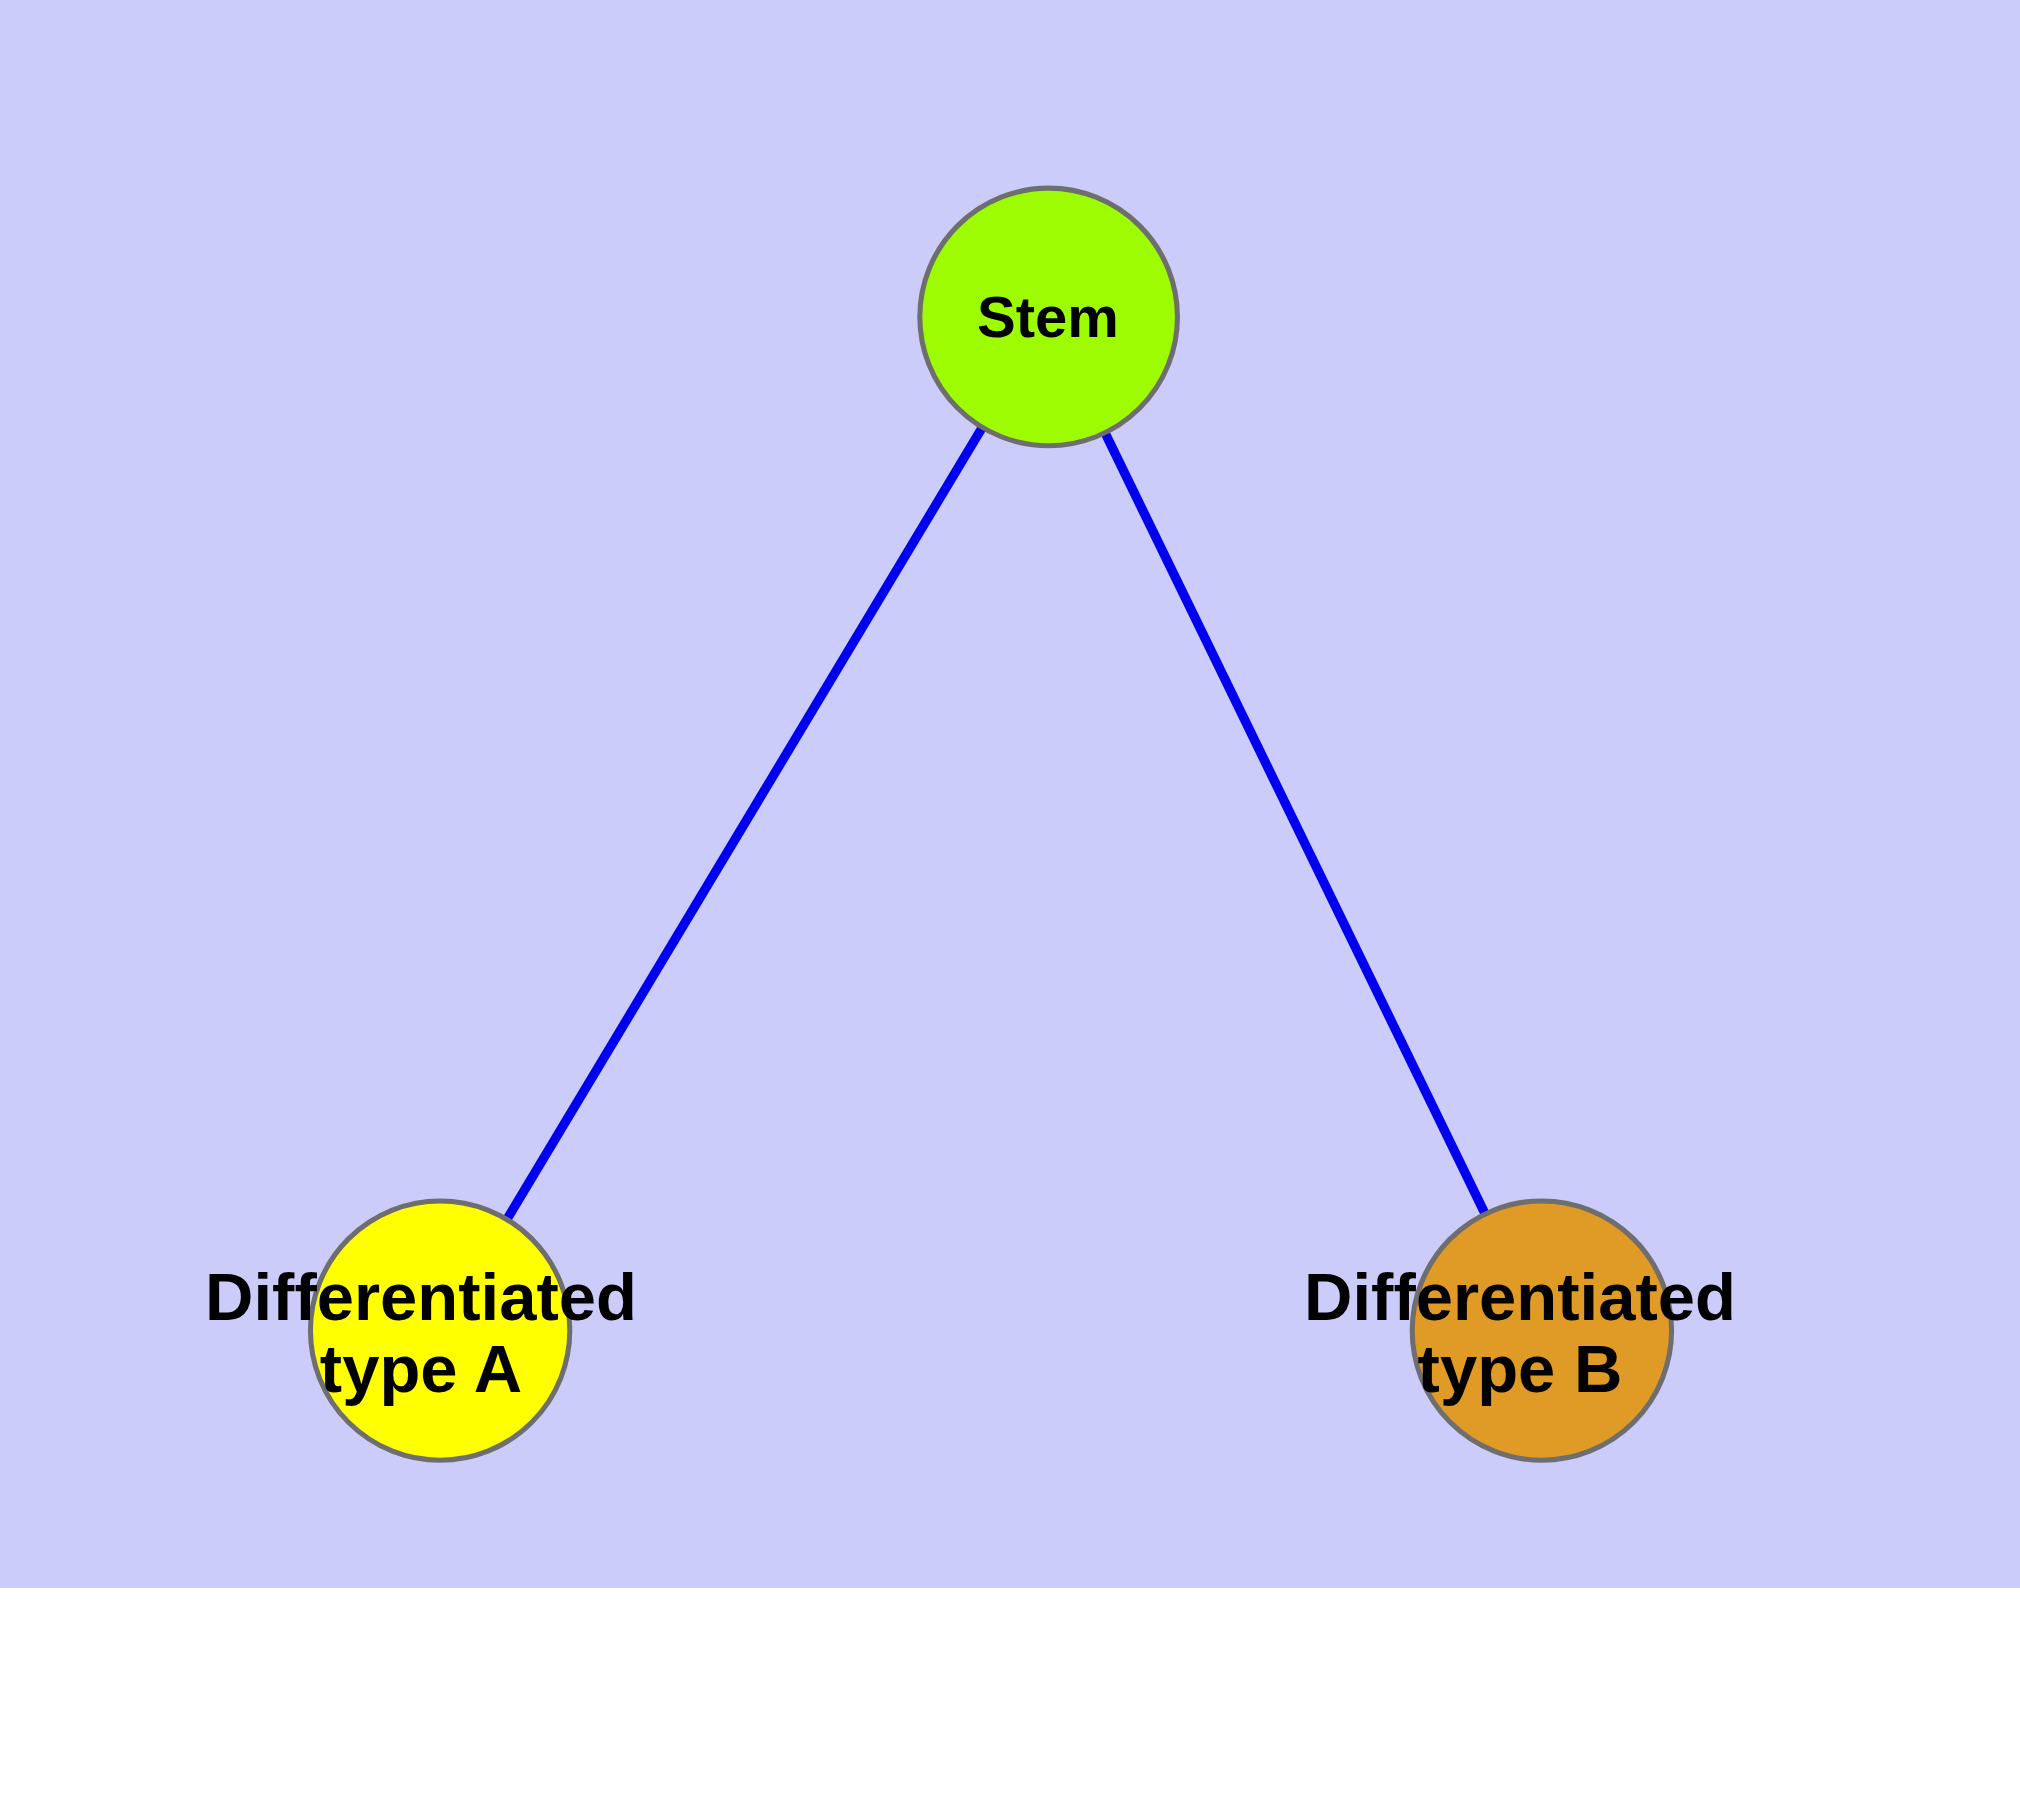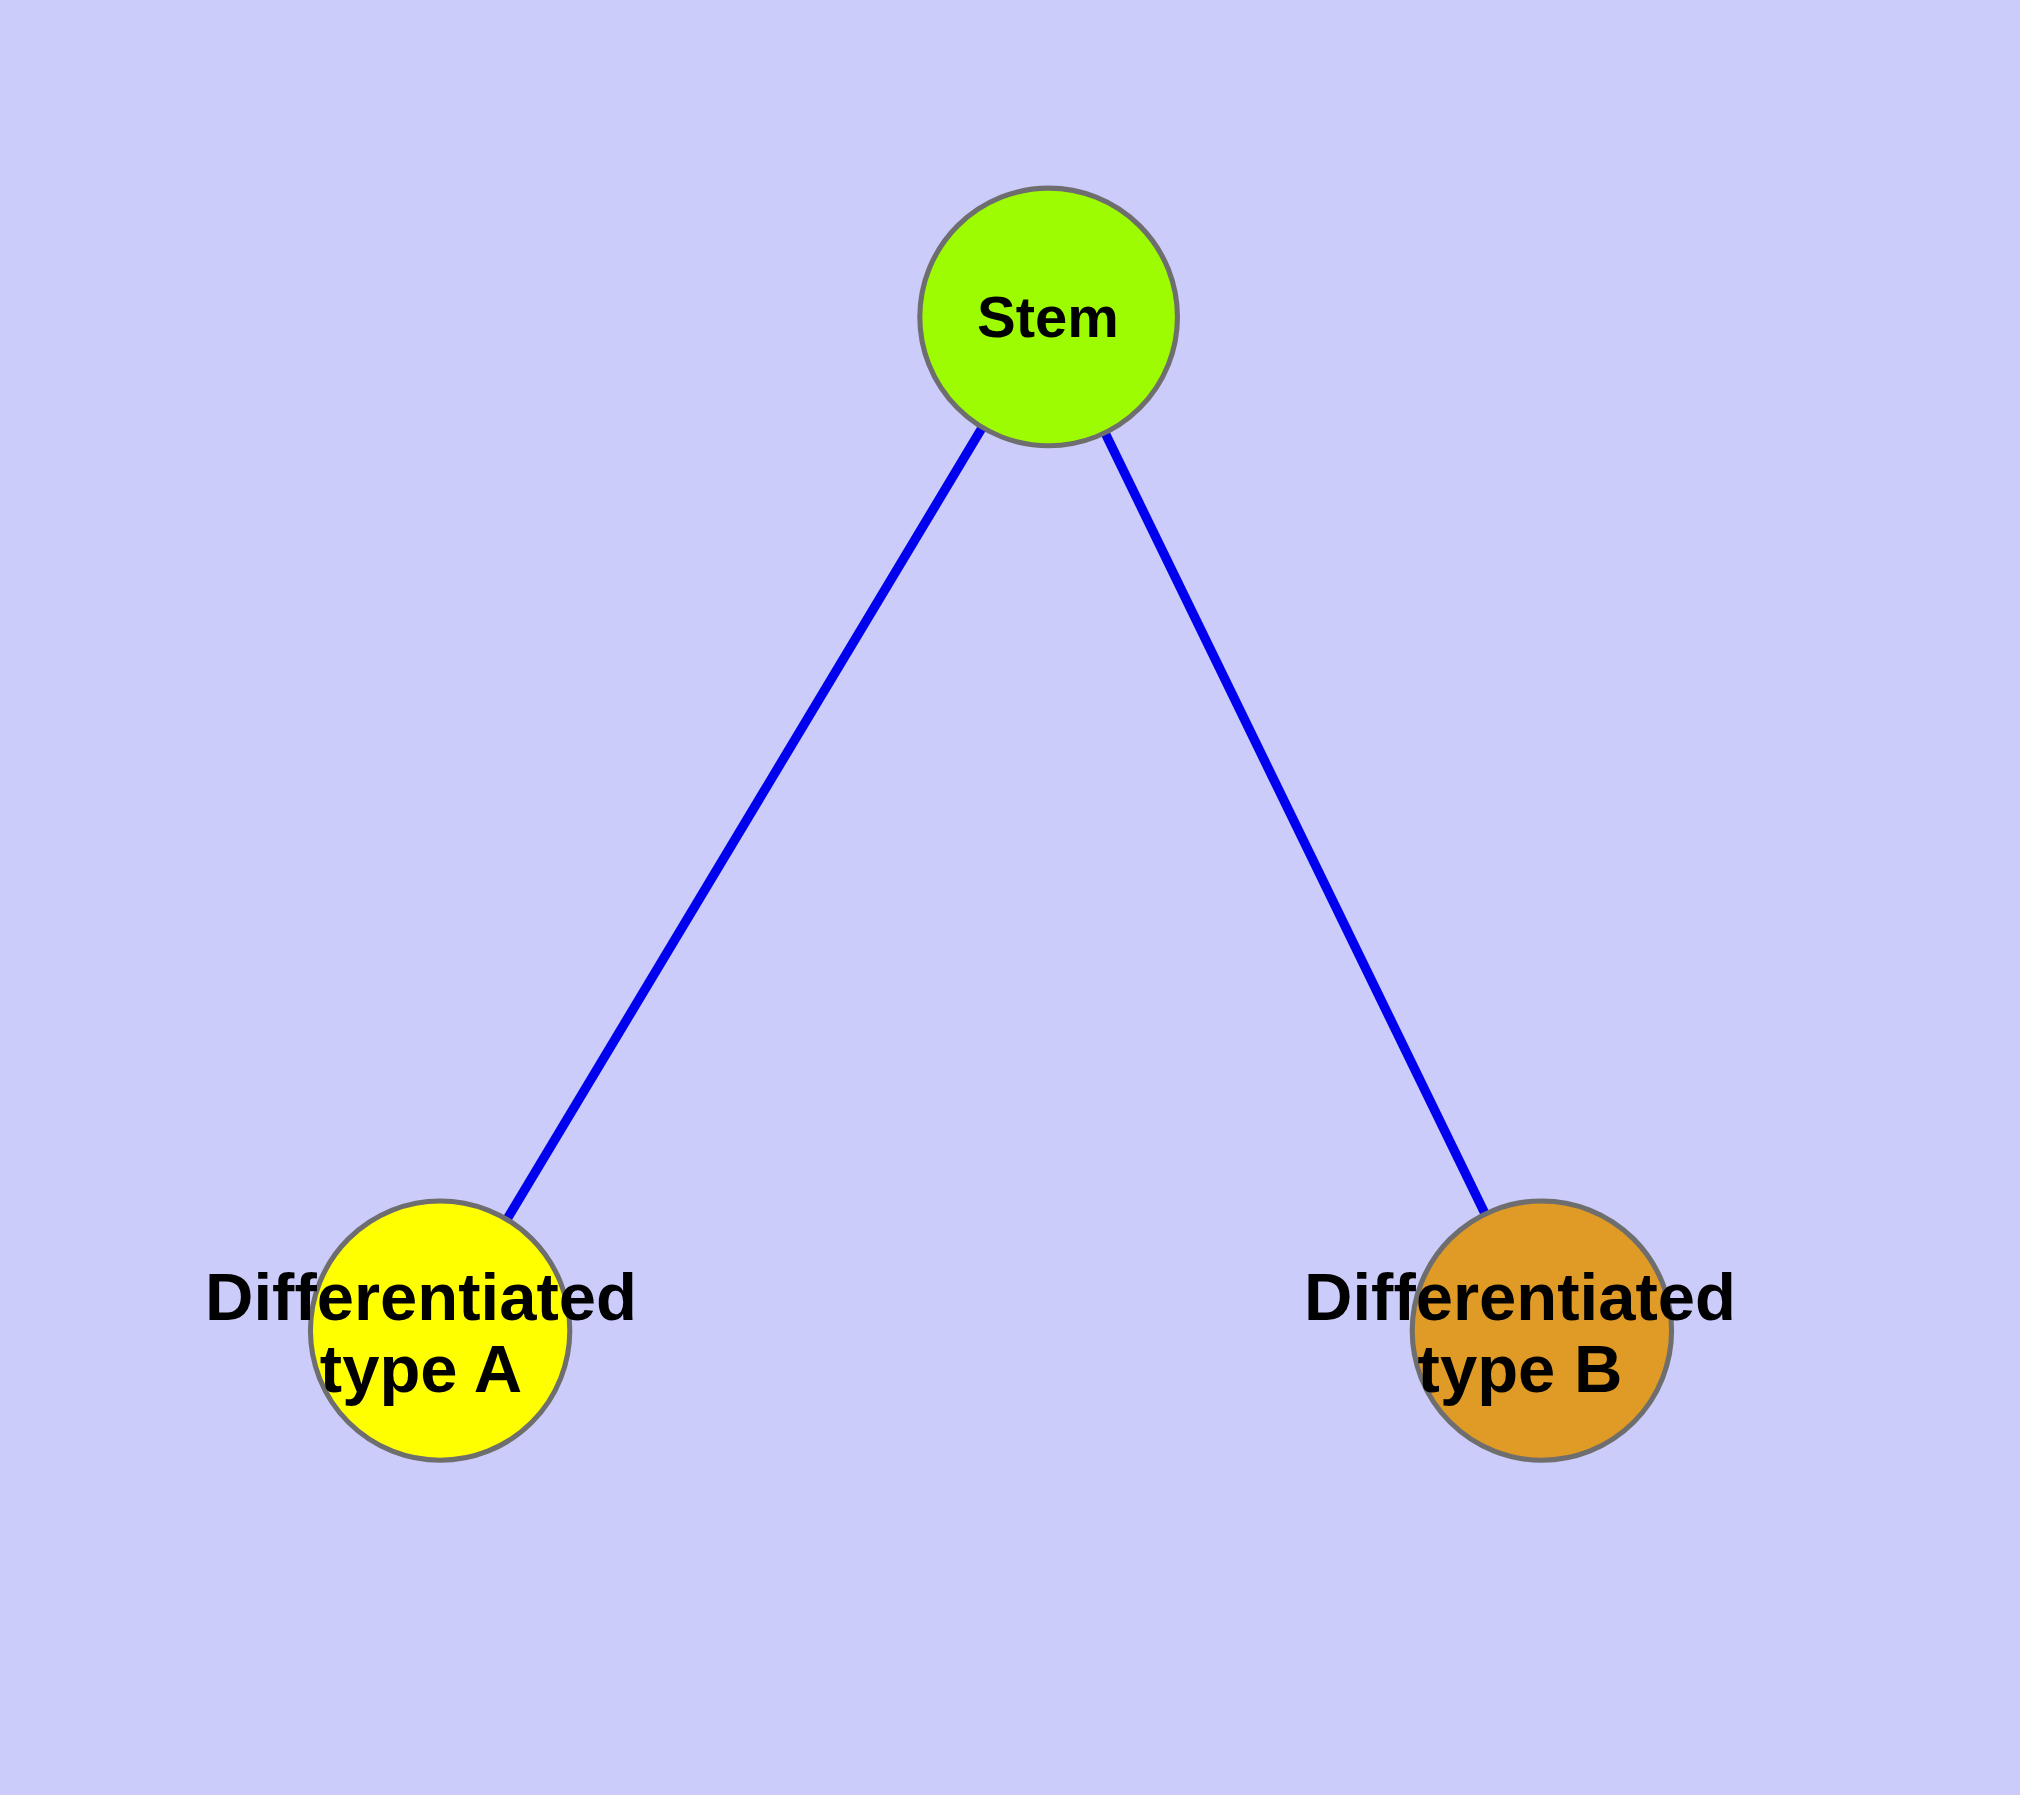--- a/index.html
+++ b/index.html
@@ -57,21 +57,21 @@
   #label-diff-b {
     font-size: 67px;
     left: 1520px;
     top: 1333px;
     transform: translate(-50%, -50%);
   }
 </style>
 </head>
 <body>
 
-<div id="canvas" style="width: 2021px; height: 1812px; background: rgb(255, 255, 255);">
+<div id="canvas" style="width: 2021px; height: 1588px; background: rgb(255, 255, 255);">
 
   <div id="plot-area" style="background: rgb(204, 204, 250); width: 2021px;"></div>
 
   <svg id="graph-svg" viewBox="0 0 2384 2138" xmlns="http://www.w3.org/2000/svg">
     <g id="edges-group">
         <line x1="1159.7940127746108" y1="502.6049592222362" x2="596.7206938068919" y2="1440.5376743829488" stroke="#0000ee" stroke-width="11" stroke-linecap="butt"></line>
         <line x1="1302.6346453217807" y1="508.87806839321235" x2="1752.9277903760742" y2="1434.2227444841662" stroke="#0000ee" stroke-width="11" stroke-linecap="butt"></line>
       </g>
     <g id="nodes-group">
         <circle cx="1237" cy="374" r="152" fill="#9dfc02" stroke="#6e6e6e" stroke-width="6"></circle>

